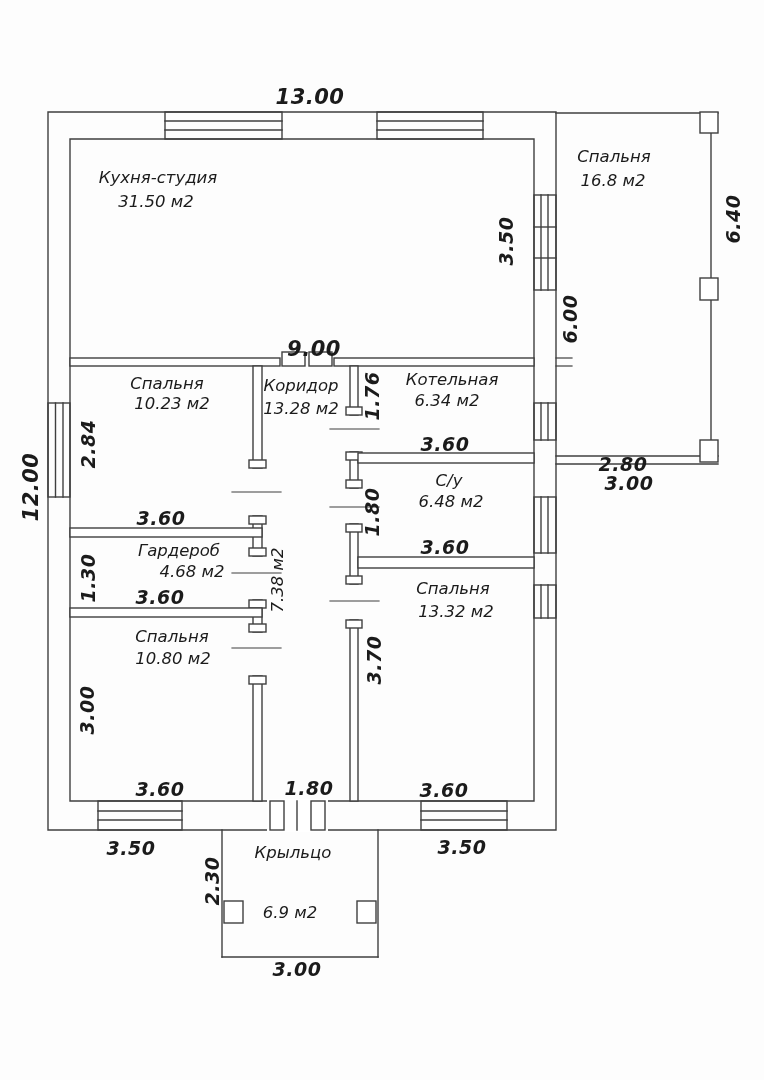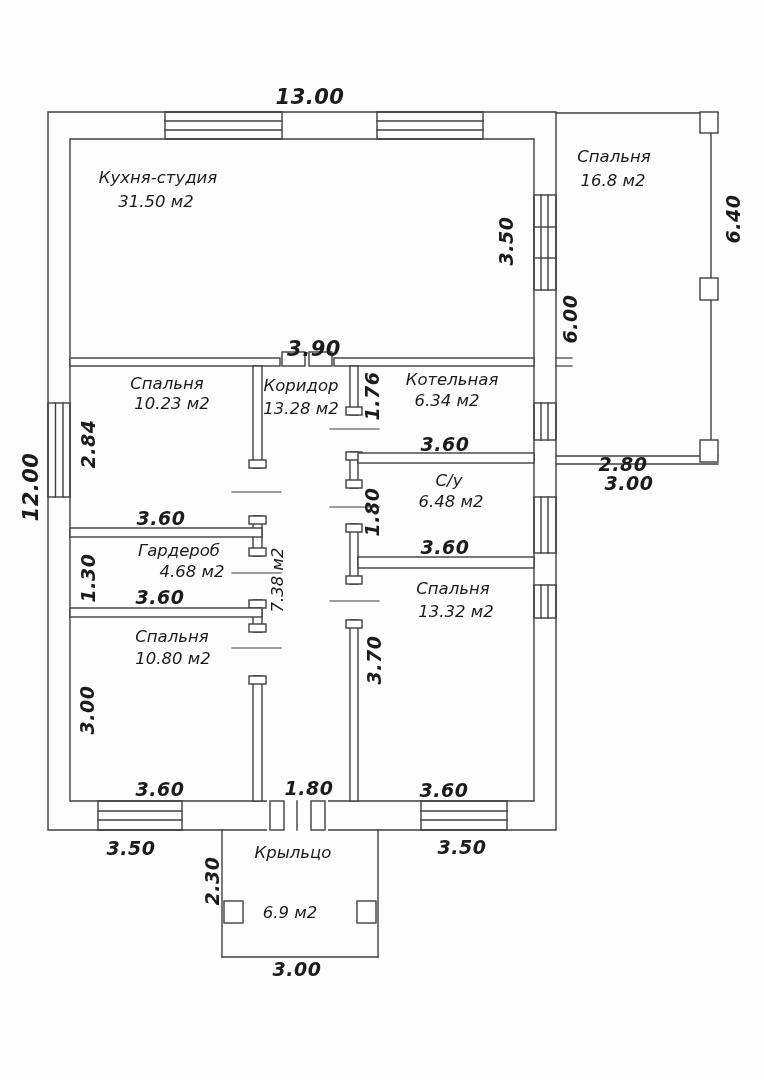--- a/index.html
+++ b/index.html
@@ -149,21 +149,21 @@
       </g>
     </g>
   </svg>
 
   <div class="lbl dim-lg" style="left:310px;top:97px;">13.00</div>
   <div class="lbl dim-lg rot" style="left:31px;top:487px;">12.00</div>
 
   <div class="lbl name" style="left:158px;top:178px;">Кухня-студия</div>
   <div class="lbl area" style="left:156px;top:202px;text-align:right;">31.50 м2</div>
   <div class="lbl dim rot" style="left:506px;top:241px;">3.50</div>
-  <div class="lbl dim-lg" style="left:314px;top:349px;">3.90</div>
+  <div class="lbl dim-lg" style="left:314px;top:349px;">9.00</div>
 
   <div class="lbl name" style="left:614px;top:157px;">Спальня</div>
   <div class="lbl area" style="left:613px;top:181px;">16.8 м2</div>
   <div class="lbl dim rot" style="left:733px;top:219px;">6.40</div>
   <div class="lbl dim rot" style="left:570px;top:319px;">6.00</div>
   <div class="lbl dim" style="left:623px;top:444px;margin-top:20px;">2.80</div>
   <div class="lbl dim" style="left:629px;top:483px;">3.00</div>
 
   <div class="lbl name" style="left:167px;top:384px;">Спальня</div>
   <div class="lbl area" style="left:172px;top:404px;">10.23 м2</div>

